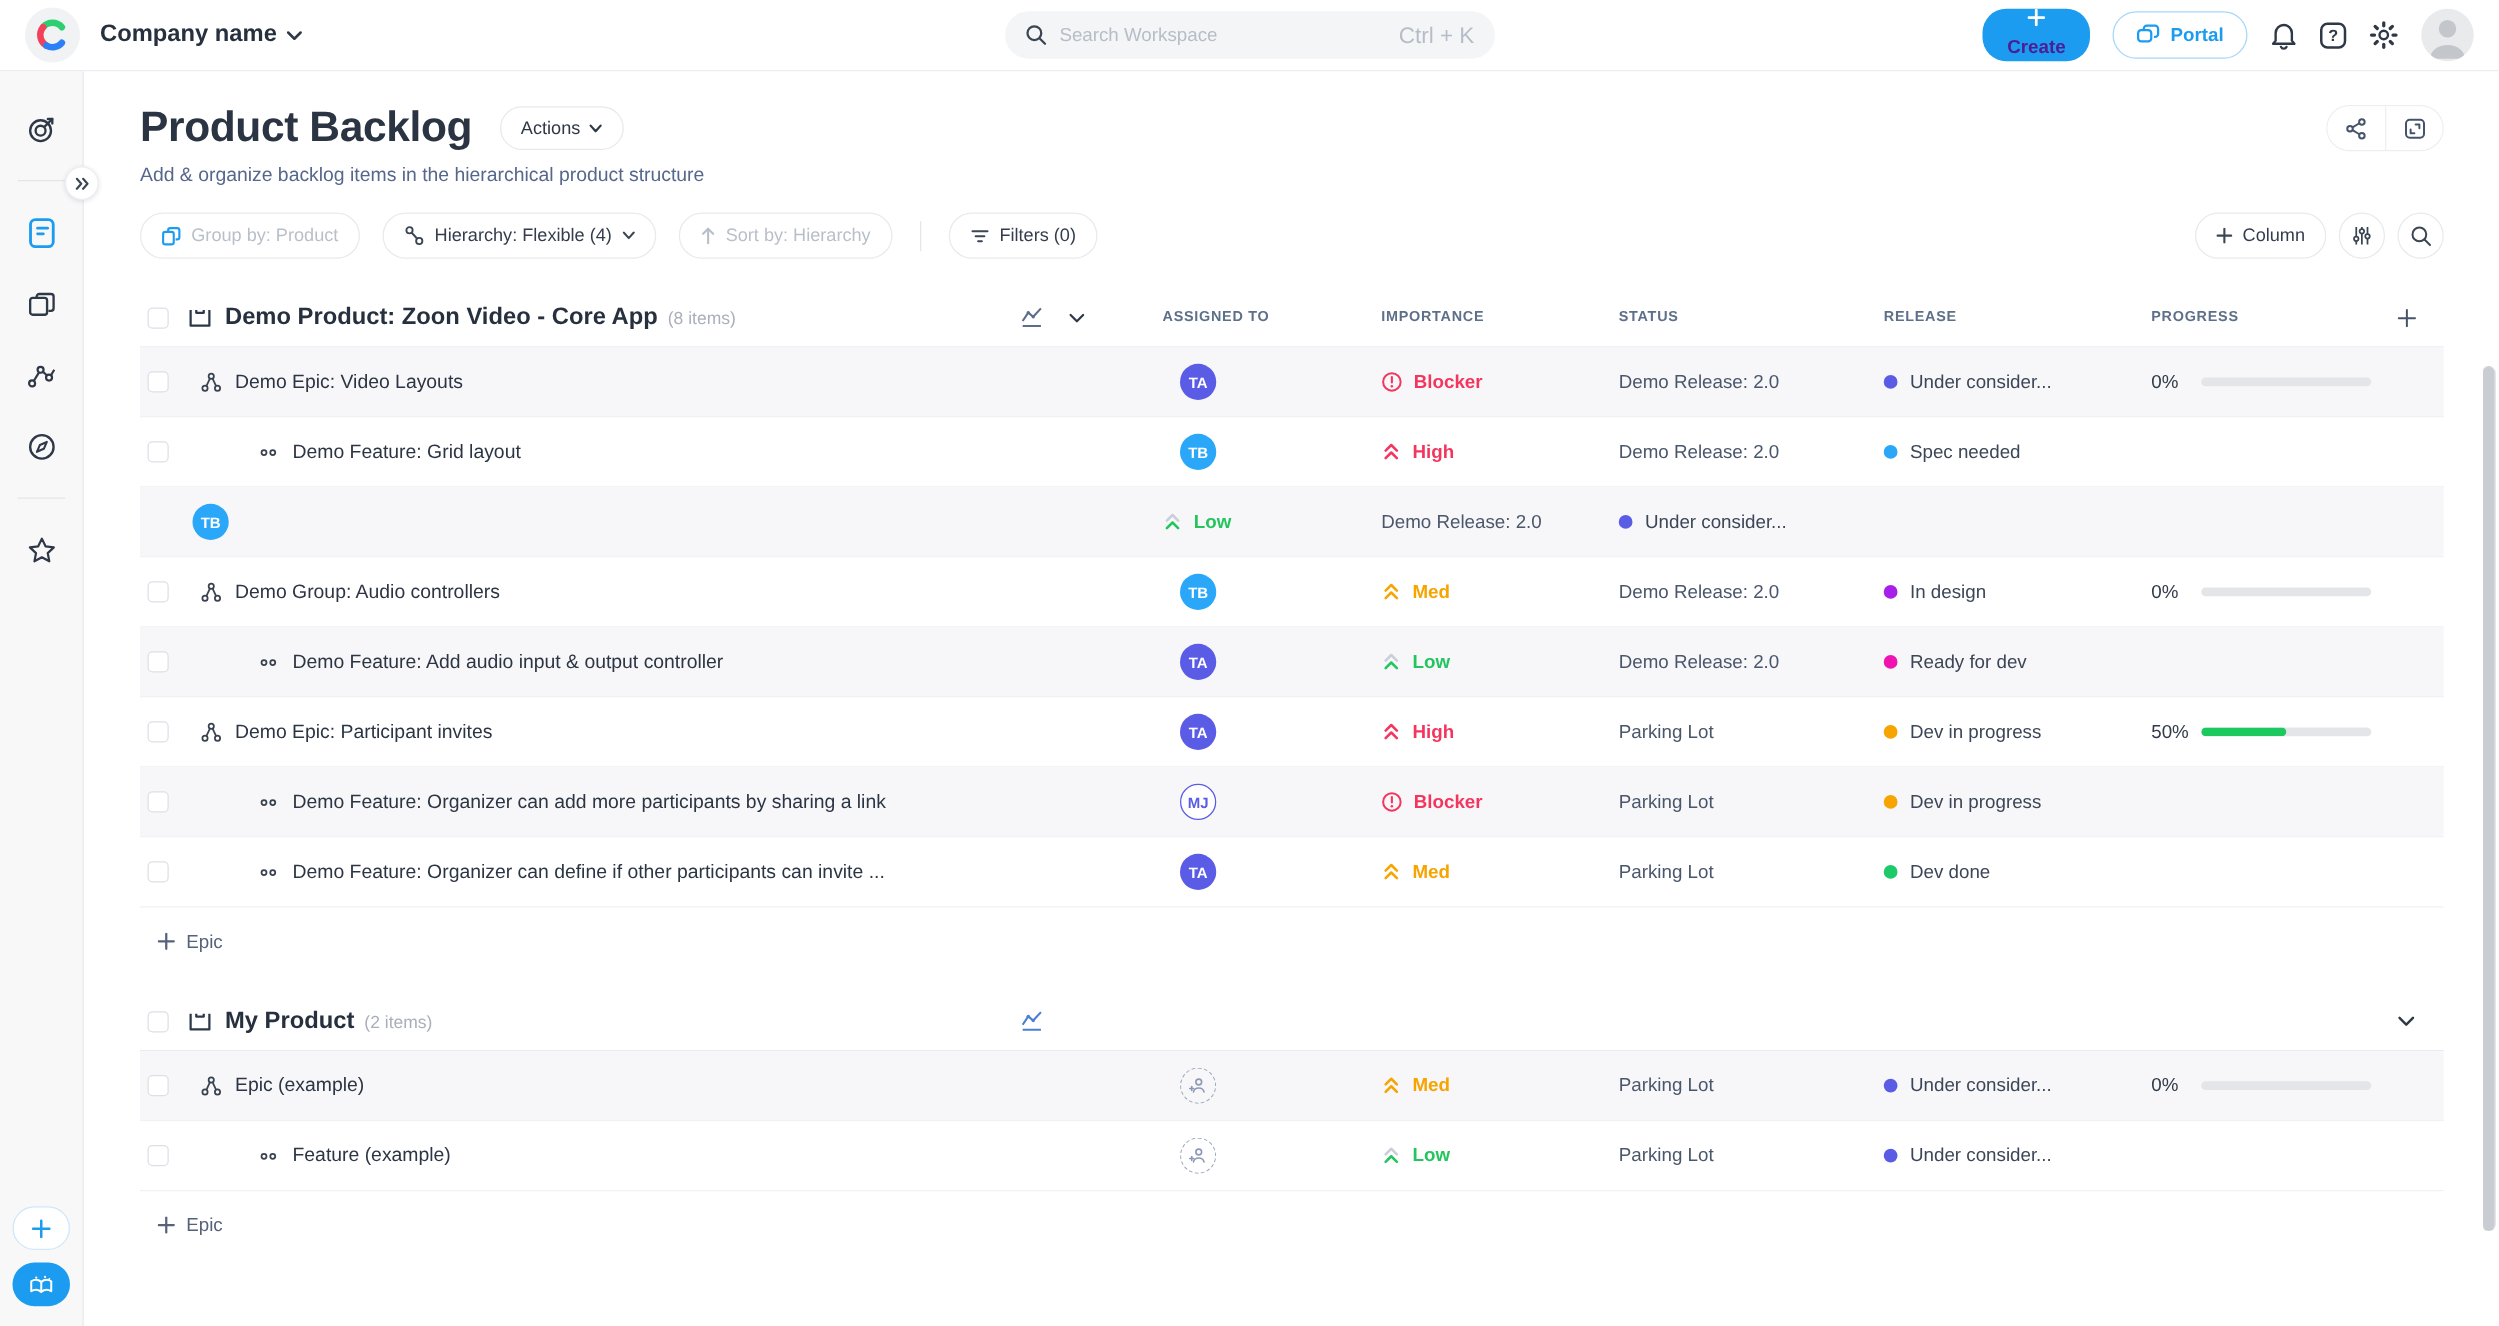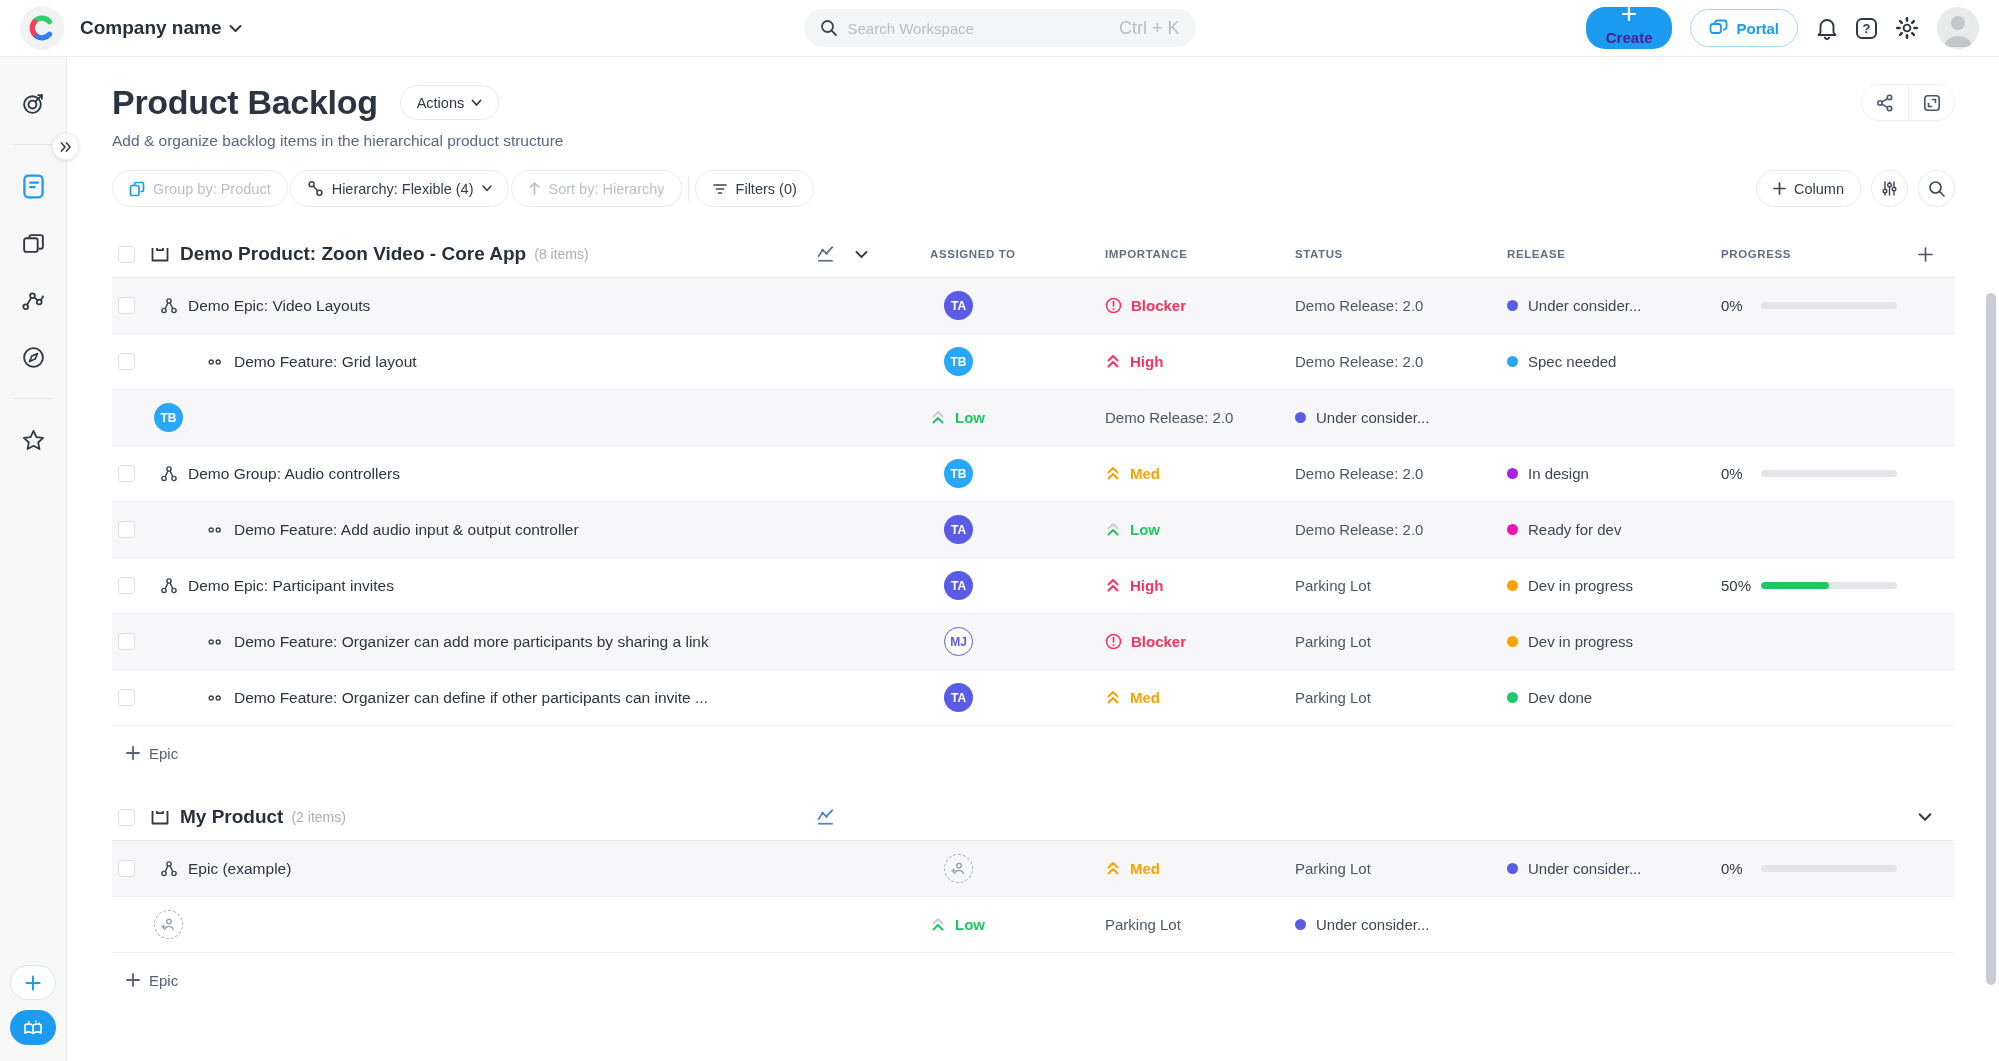--- a/index.html
+++ b/index.html
@@ -61,21 +61,21 @@
   .btn-actions { display:flex; align-items:center; gap:7px; margin-left:22px;
     height:35px; padding:0 16px; border-radius:18px; border:1px solid #e7e9ed;
     background:#fff; font-size:14.5px; color:#2e3745; cursor:pointer; font-family:inherit; }
   .title-tools { margin-left:auto; height:37px; border:1px solid #edeef2; border-radius:19px;
     display:flex; align-items:center; overflow:hidden; }
   .title-tool { width:46px; height:100%; display:flex; align-items:center; justify-content:center;
     cursor:pointer; background:#fff; border:none; }
   .title-tool + .title-tool { border-left:1px solid #edeef2; }
   .subtitle { margin-top:10px; font-size:15.5px; color:#56678c; }
 
-  .toolbar { margin-top:20px; display:flex; align-items:center; gap:2px; }
+  .toolbar { margin-top:20px; display:flex; align-items:center; gap:18px; }
   .tpill { display:flex; align-items:center; gap:8px; height:37px; padding:0 16px;
     border-radius:19px; border:1px solid #e8eaee; background:#fff; font-size:14.5px;
     color:#333d4d; cursor:pointer; font-family:inherit; }
   .tpill.disabled { color:#b9bfc9; }
   .tb-div { width:1px; height:24px; background:#e4e6ea; margin:0 4px; }
   .toolbar-right { margin-left:auto; display:flex; align-items:center; gap:10px; }
   .round-tool { width:37px; height:37px; border-radius:50%; border:1px solid #e8eaee;
     background:#fff; display:flex; align-items:center; justify-content:center; cursor:pointer; }
 
   
@@ -829,20 +829,33 @@
     </div>
     <div class="cell pad20">
       <span class="pct">0%</span>
       <span class="bar">
                 <span class="fill" style="width: 0%; background: rgb(28, 201, 95);"></span>
               </span>
     </div>
     <div class="cell"></div>
   </div>
           <div class="trow irow child">
+    <div class="namecell cell">
+      <span class="cb"></span>
+      <span class="indent"></span>
+
+      <span class="type-icon">
+        <svg width="16" height="18" viewBox="0 0 16 18">
+          <circle cx="4.2" cy="9" r="2" fill="none" stroke="#39424f" stroke-width="1.4"></circle>
+          <circle cx="11.2" cy="9" r="2" fill="none" stroke="#39424f" stroke-width="1.4"></circle>
+        </svg>
+      </span>
+
+      <span class="ititle">Feature (example)</span>
+    </div>
     <div class="cell">
       <span class="avatar unassigned">
 
         <svg class="av-unassigned" width="17" height="17" viewBox="0 0 17 17">
           <circle cx="9" cy="5.6" r="2.3" fill="none" stroke="#8d99b5" stroke-width="1.3"></circle>
           <path d="M4.8 13.5 a4.3 4 0 0 1 8.4 0" fill="none" stroke="#8d99b5" stroke-width="1.3" stroke-linecap="round"></path>
           <line x1="3.4" y1="9.2" x2="3.4" y2="12.4" stroke="#8d99b5" stroke-width="1.3" stroke-linecap="round"></line>
           <line x1="1.8" y1="10.8" x2="5" y2="10.8" stroke="#8d99b5" stroke-width="1.3" stroke-linecap="round"></line>
         </svg>
       </span>

